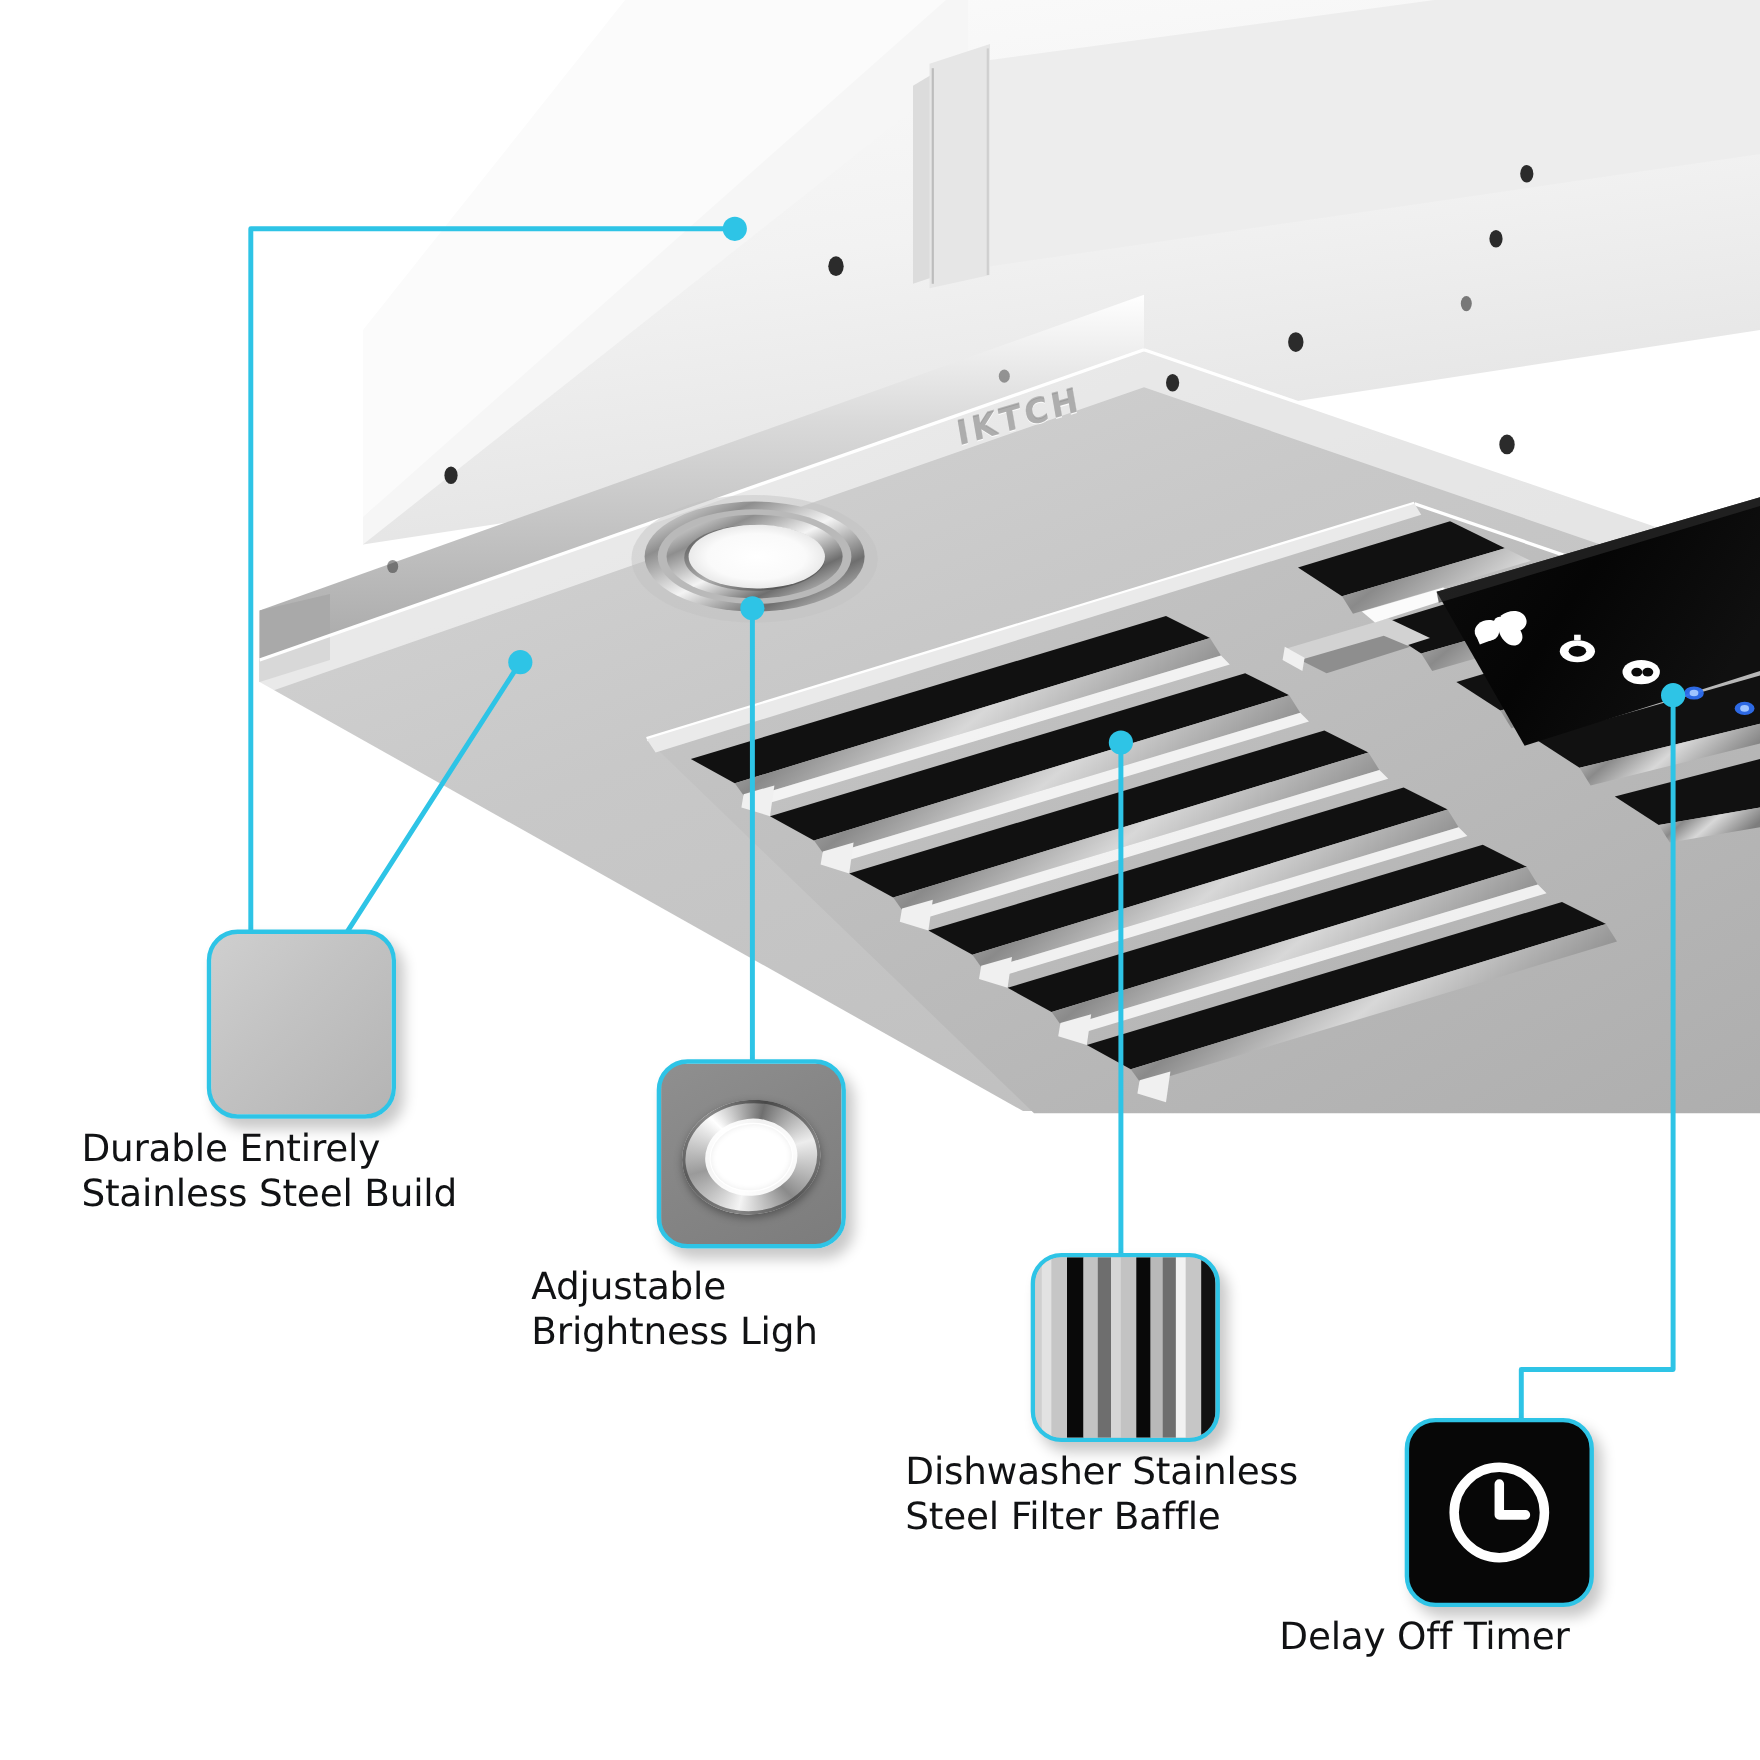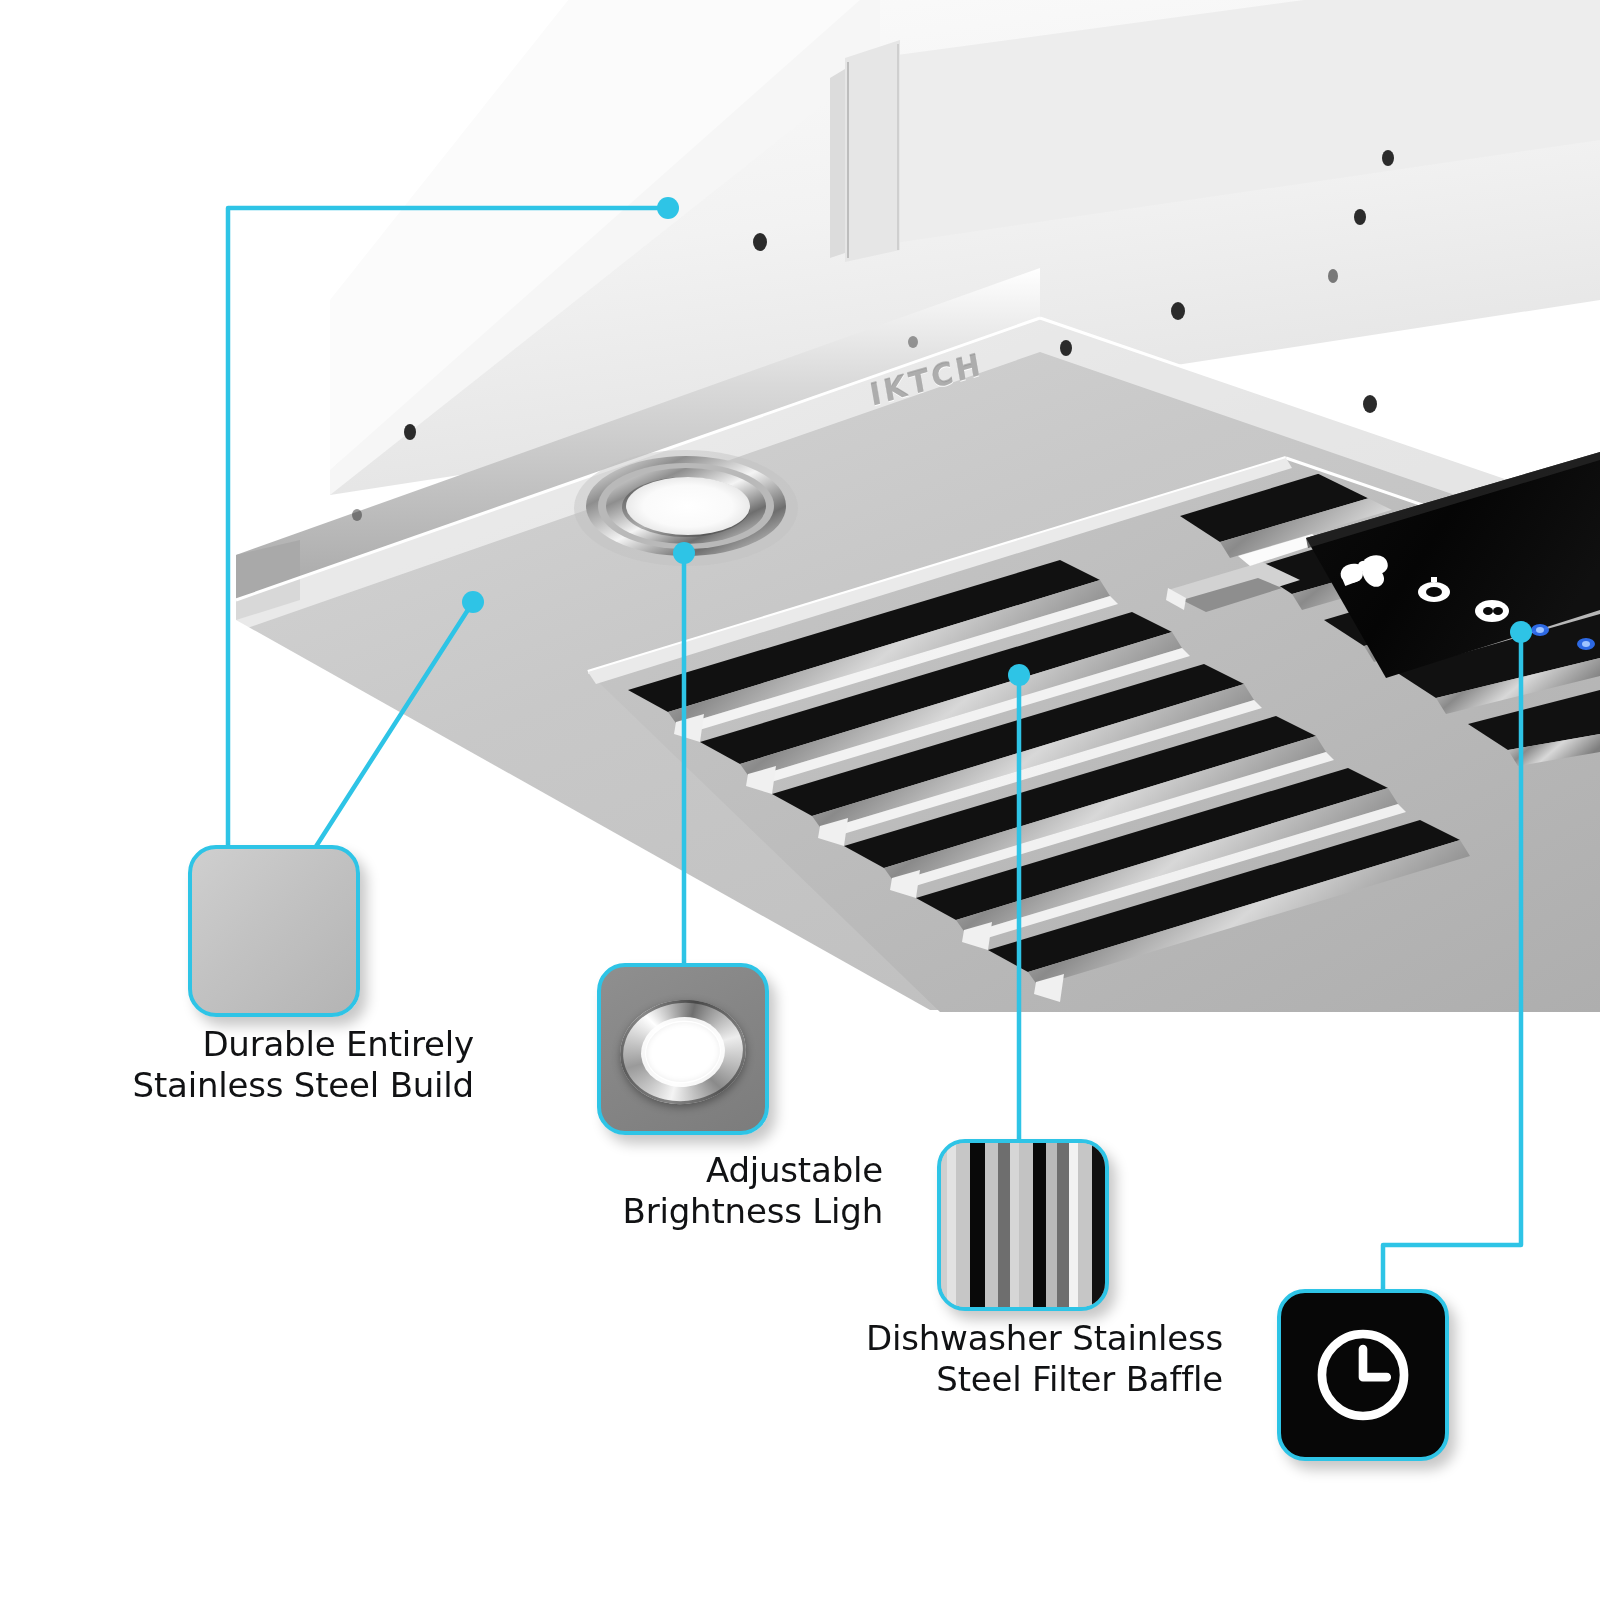--- a/index.html
+++ b/index.html
@@ -11,21 +11,21 @@
     overflow:hidden;
     position:relative;
   }
   #stage{position:absolute;inset:0;width:1600px;height:1600px;}
   svg.layer{position:absolute;left:0;top:0;width:1600px;height:1600px;}
   #product-layer{z-index:1;}
   #callout-layer{z-index:3;}
 
   .caption{
     position:absolute;
-    text-align:right;
+    text-align:left;
     color:#111214;
     font-size:34px;
     line-height:1.22;
     font-weight:400;
     letter-spacing:-0.2px;
     white-space:pre-line;
     font-family:"DejaVu Sans","Liberation Sans",sans-serif;
   }
   .badge{
     position:absolute;
@@ -347,14 +347,15 @@
 
   <div class="caption" style="left:74px;top:1024px;width:400px;">Durable Entirely
 Stainless Steel Build</div>
 
   <div class="caption" style="left:483px;top:1150px;width:400px;">Adjustable
 Brightness Ligh</div>
 
   <div class="caption" style="left:823px;top:1318px;width:400px;">Dishwasher Stainless
 Steel Filter Baffle</div>
 
+  <div class="caption" style="left:1163px;top:1468px;width:400px;">Delay Off Timer</div>
 
 </div>
 
 </body></html>

